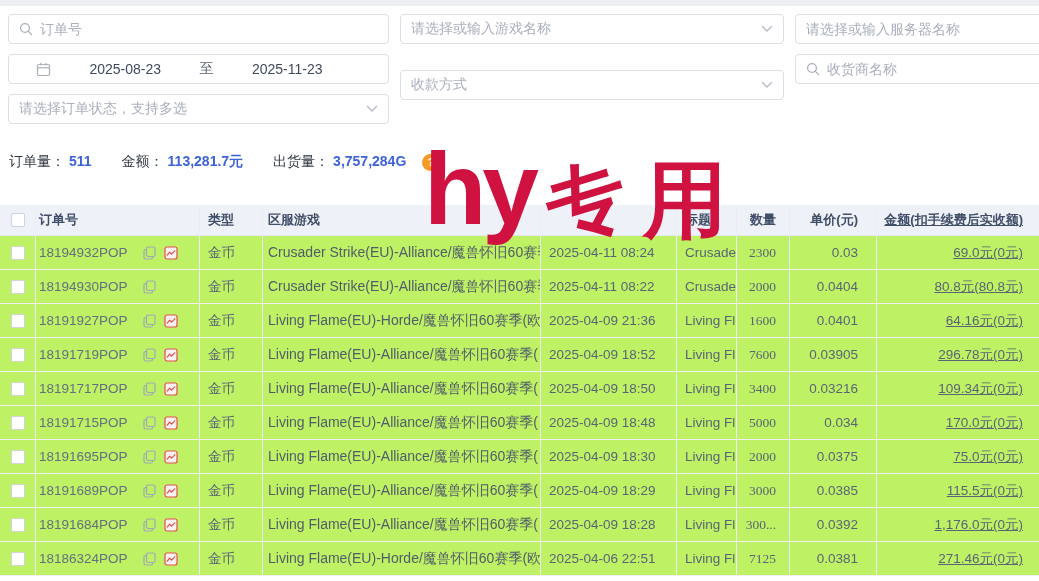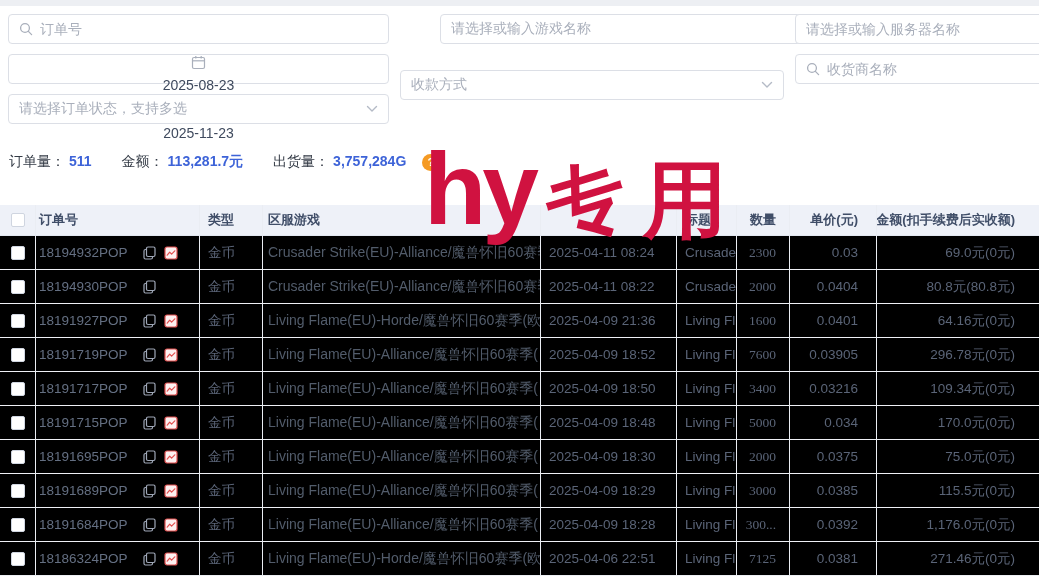--- a/index.html
+++ b/index.html
@@ -17,21 +17,21 @@
     background:#fff; display:flex; align-items:center; padding:0 10px; gap:7px;
     font-size:14px; color:#a9afbb;
   }
   .fbox input {
     border:none; outline:none; flex:1; font-size:14px; color:#3f4a5e;
     font-family:"Liberation Sans","DejaVu Sans",sans-serif; background:transparent; min-width:0;
   }
   .fbox input::placeholder { color:#a9afbb; }
   .chev { margin-left:auto; flex:none; display:flex; align-items:center; }
   .icon-svg { flex:none; display:flex; align-items:center; }
-  .date-range { justify-content:space-between; padding:0 27px; color:#3f4a5e;flex-direction:column; }
+  .date-range { justify-content:space-between; padding:0 27px; color:#3f4a5e; }
   .date-val { font-size:14px; color:#3f4a5e; }
   .date-sep { color:#5a6475; font-size:14px; }
 
   
   .stats { position:absolute; left:9px; top:153px; display:flex; align-items:center; font-size:14px; }
   .stat-label { color:#333a45; }
   .stat-value { color:#3d63d8; font-weight:700; margin-left:4px; }
   .stat-group { display:flex; align-items:flex-start; margin-right:30px; }
   .help-badge {
     width:17px; height:17px; border-radius:50%; background:#f59a23; color:#fff;
@@ -49,34 +49,34 @@
   .wm-yong  { font-size:84px; line-height:1; display:inline-block; margin:22px 0 0 16px; }
 
   
   .table { position:absolute; left:0; top:205px; width:1039px; }
   .trow {
     display:grid; grid-template-columns:36px 164px 63px 278px 136px 60px 53px 87px 162px;
     width:1039px;
   }
   .thead { background:#eef1f8; height:31px; }
   .thead .tcell { color:#404e68; font-weight:700; font-size:13px; border-bottom:1px solid #e2e7f0; }
-  .tbody-row { background:#000000; height:34px; }
+  .tbody-row { background:#bef264; height:34px; }
   .tcell {
     display:flex; align-items:center; height:100%; padding:0 8px;
     border-right:1px solid #eaedf3; border-bottom:1px solid #eef0f5;
     font-size:13.5px; color:#5a6477; white-space:nowrap; overflow:hidden;
   }
   .tcell:last-child { border-right:none; }
   .c-check { justify-content:center; }
   .c-order { padding-left:3px; color:#646f82; gap:9px; }
   .c-game { font-size:14px; color:#525c6b; padding-left:5px; }
   .c-right { justify-content:flex-end; }
   .c-qty { padding-right:13px;font-family:Liberation Serif, serif; }
   .c-price { padding-right:18px; }
-  .c-amount { padding-right:24px; }
+  .c-amount { padding-right:16px;text-decoration:underline; }
   .checkbox {
     width:14px; height:14px; border:1px solid #cfd5e0; border-radius:2px; background:#fff; cursor:pointer;
   }
   .row-icons { display:flex; align-items:center; gap:8px; margin-left:6px; }
 
   .ph-select { color:#a9afbb; }
 </style>
 </head>
 <body>
 
@@ -86,21 +86,21 @@
   <div class="fbox" style="left:8px; top:14px; width:381px;">
     <span class="icon-svg">
       <svg width="14" height="14" viewBox="0 0 14 14">
           <circle cx="6" cy="6" r="4.4" fill="none" stroke="#a9afbb" stroke-width="1.3"></circle>
           <line x1="9.4" y1="9.4" x2="12.6" y2="12.6" stroke="#a9afbb" stroke-width="1.3" stroke-linecap="round"></line>
         </svg>
     </span>
     <input placeholder="订单号" style="">
   </div>
 
-  <div class="fbox" style="left:400px; top:14px; width:384px;margin-left:40px;">
+  <div class="fbox" style="left:400px; top:14px; width:384px;">
     <span class="ph-select">请选择或输入游戏名称</span>
     <span class="chev">
       <svg width="12" height="8" viewBox="0 0 12 8">
           <path d="M1.5 1.5 L6 6 L10.5 1.5" fill="none" stroke="#b4bac6" stroke-width="1.4" stroke-linecap="round" stroke-linejoin="round"></path>
         </svg>
     </span>
   </div>
 
   <div class="fbox" style="left:795px; top:14px; width:250px;">
     <input placeholder="请选择或输入服务器名称" style="">

